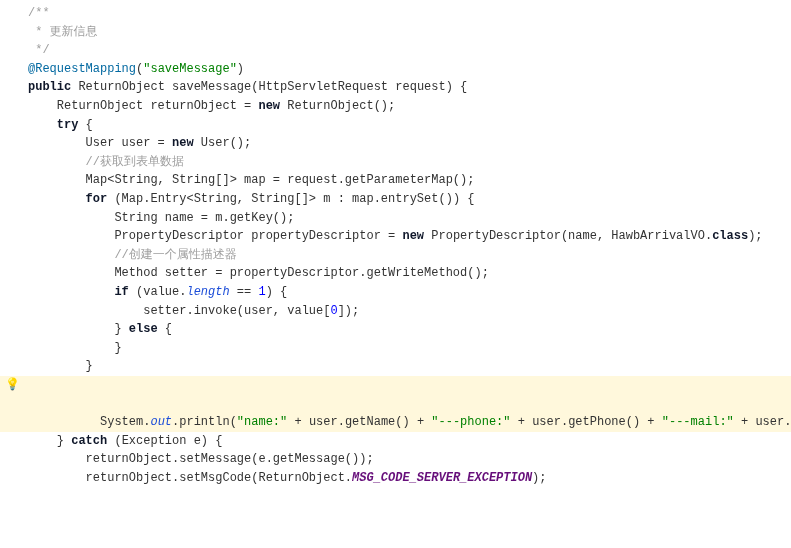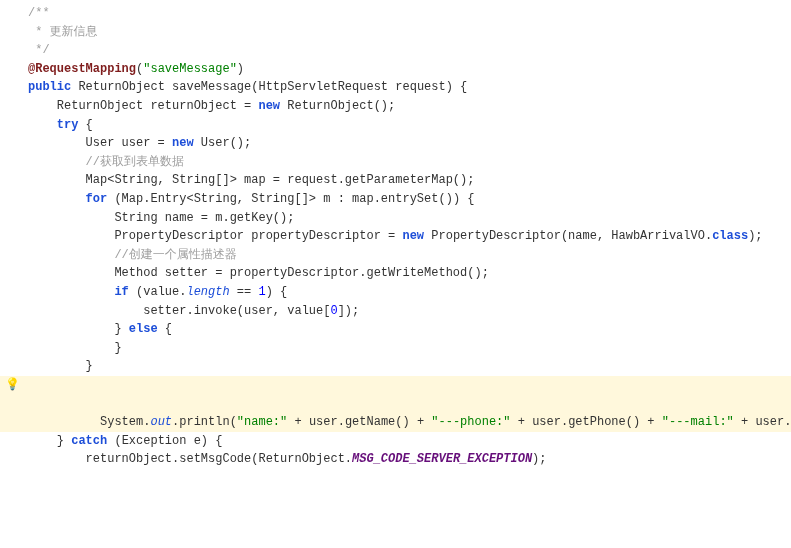--- a/index.html
+++ b/index.html
@@ -14,23 +14,23 @@
   }
   .editor {
     position: relative;
     padding: 4px 0 4px 0;
   }
   .line {
     white-space: pre;
     padding-left: 28px;
   }
   .tok-comment { color: #9e9e9e; }
-  .tok-annotation { color: #7f1d1d; font-weight: bold; }
+  .tok-annotation { color: #0369a1; }
   .tok-string { color: #008000; }
-  .tok-keyword { color: #1d4ed8; font-weight: bold; }
+  .tok-keyword { color: #0f172a; font-weight: bold; }
   .tok-field-static { color: #1d4ed8; font-style: italic; }
   .tok-field-staticb { color: #660e7a; font-style: italic; font-weight: bold; }
   .tok-num { color: #0000ff; }
   .tok-plain { color: #333333; }
   .highlight-line {
     background: #fff8dc;
   }
   .gutter-icon {
     position: absolute;
     left: 6px;
@@ -70,15 +70,16 @@
 <div class="line"><span class="tok-plain">            } </span><span class="tok-keyword">else</span><span class="tok-plain"> {</span></div>
 <div class="line"><span class="tok-plain">            }</span></div>
 <div class="line"><span class="tok-plain">        }</span></div>
 
 <div class="line highlight-line" style="position:relative;">
   <span class="gutter-icon" style="top:2px;"><span class="bulb">💡</span></span>
   <span class="tok-plain">        System.</span><span class="tok-field-static">out</span><span class="tok-plain">.println(</span><span class="tok-string">"name:"</span><span class="tok-plain"> + user.getName() + </span><span class="tok-string">"---phone:"</span><span class="tok-plain"> + user.getPhone() + </span><span class="tok-string">"---mail:"</span><span class="tok-plain"> + user.getMail</span>
 </div>
 
 <div class="line"><span class="tok-plain">    } </span><span class="tok-keyword">catch</span><span class="tok-plain"> (Exception e) {</span></div>
+<div class="line"><span class="tok-plain">        returnObject.setMessage(e.getMessage());</span></div>
 <div class="line"><span class="tok-plain">        returnObject.setMsgCode(ReturnObject.</span><span class="tok-field-staticb">MSG_CODE_SERVER_EXCEPTION</span><span class="tok-plain">);</span></div>
 
 </div>
 
 </body></html>

